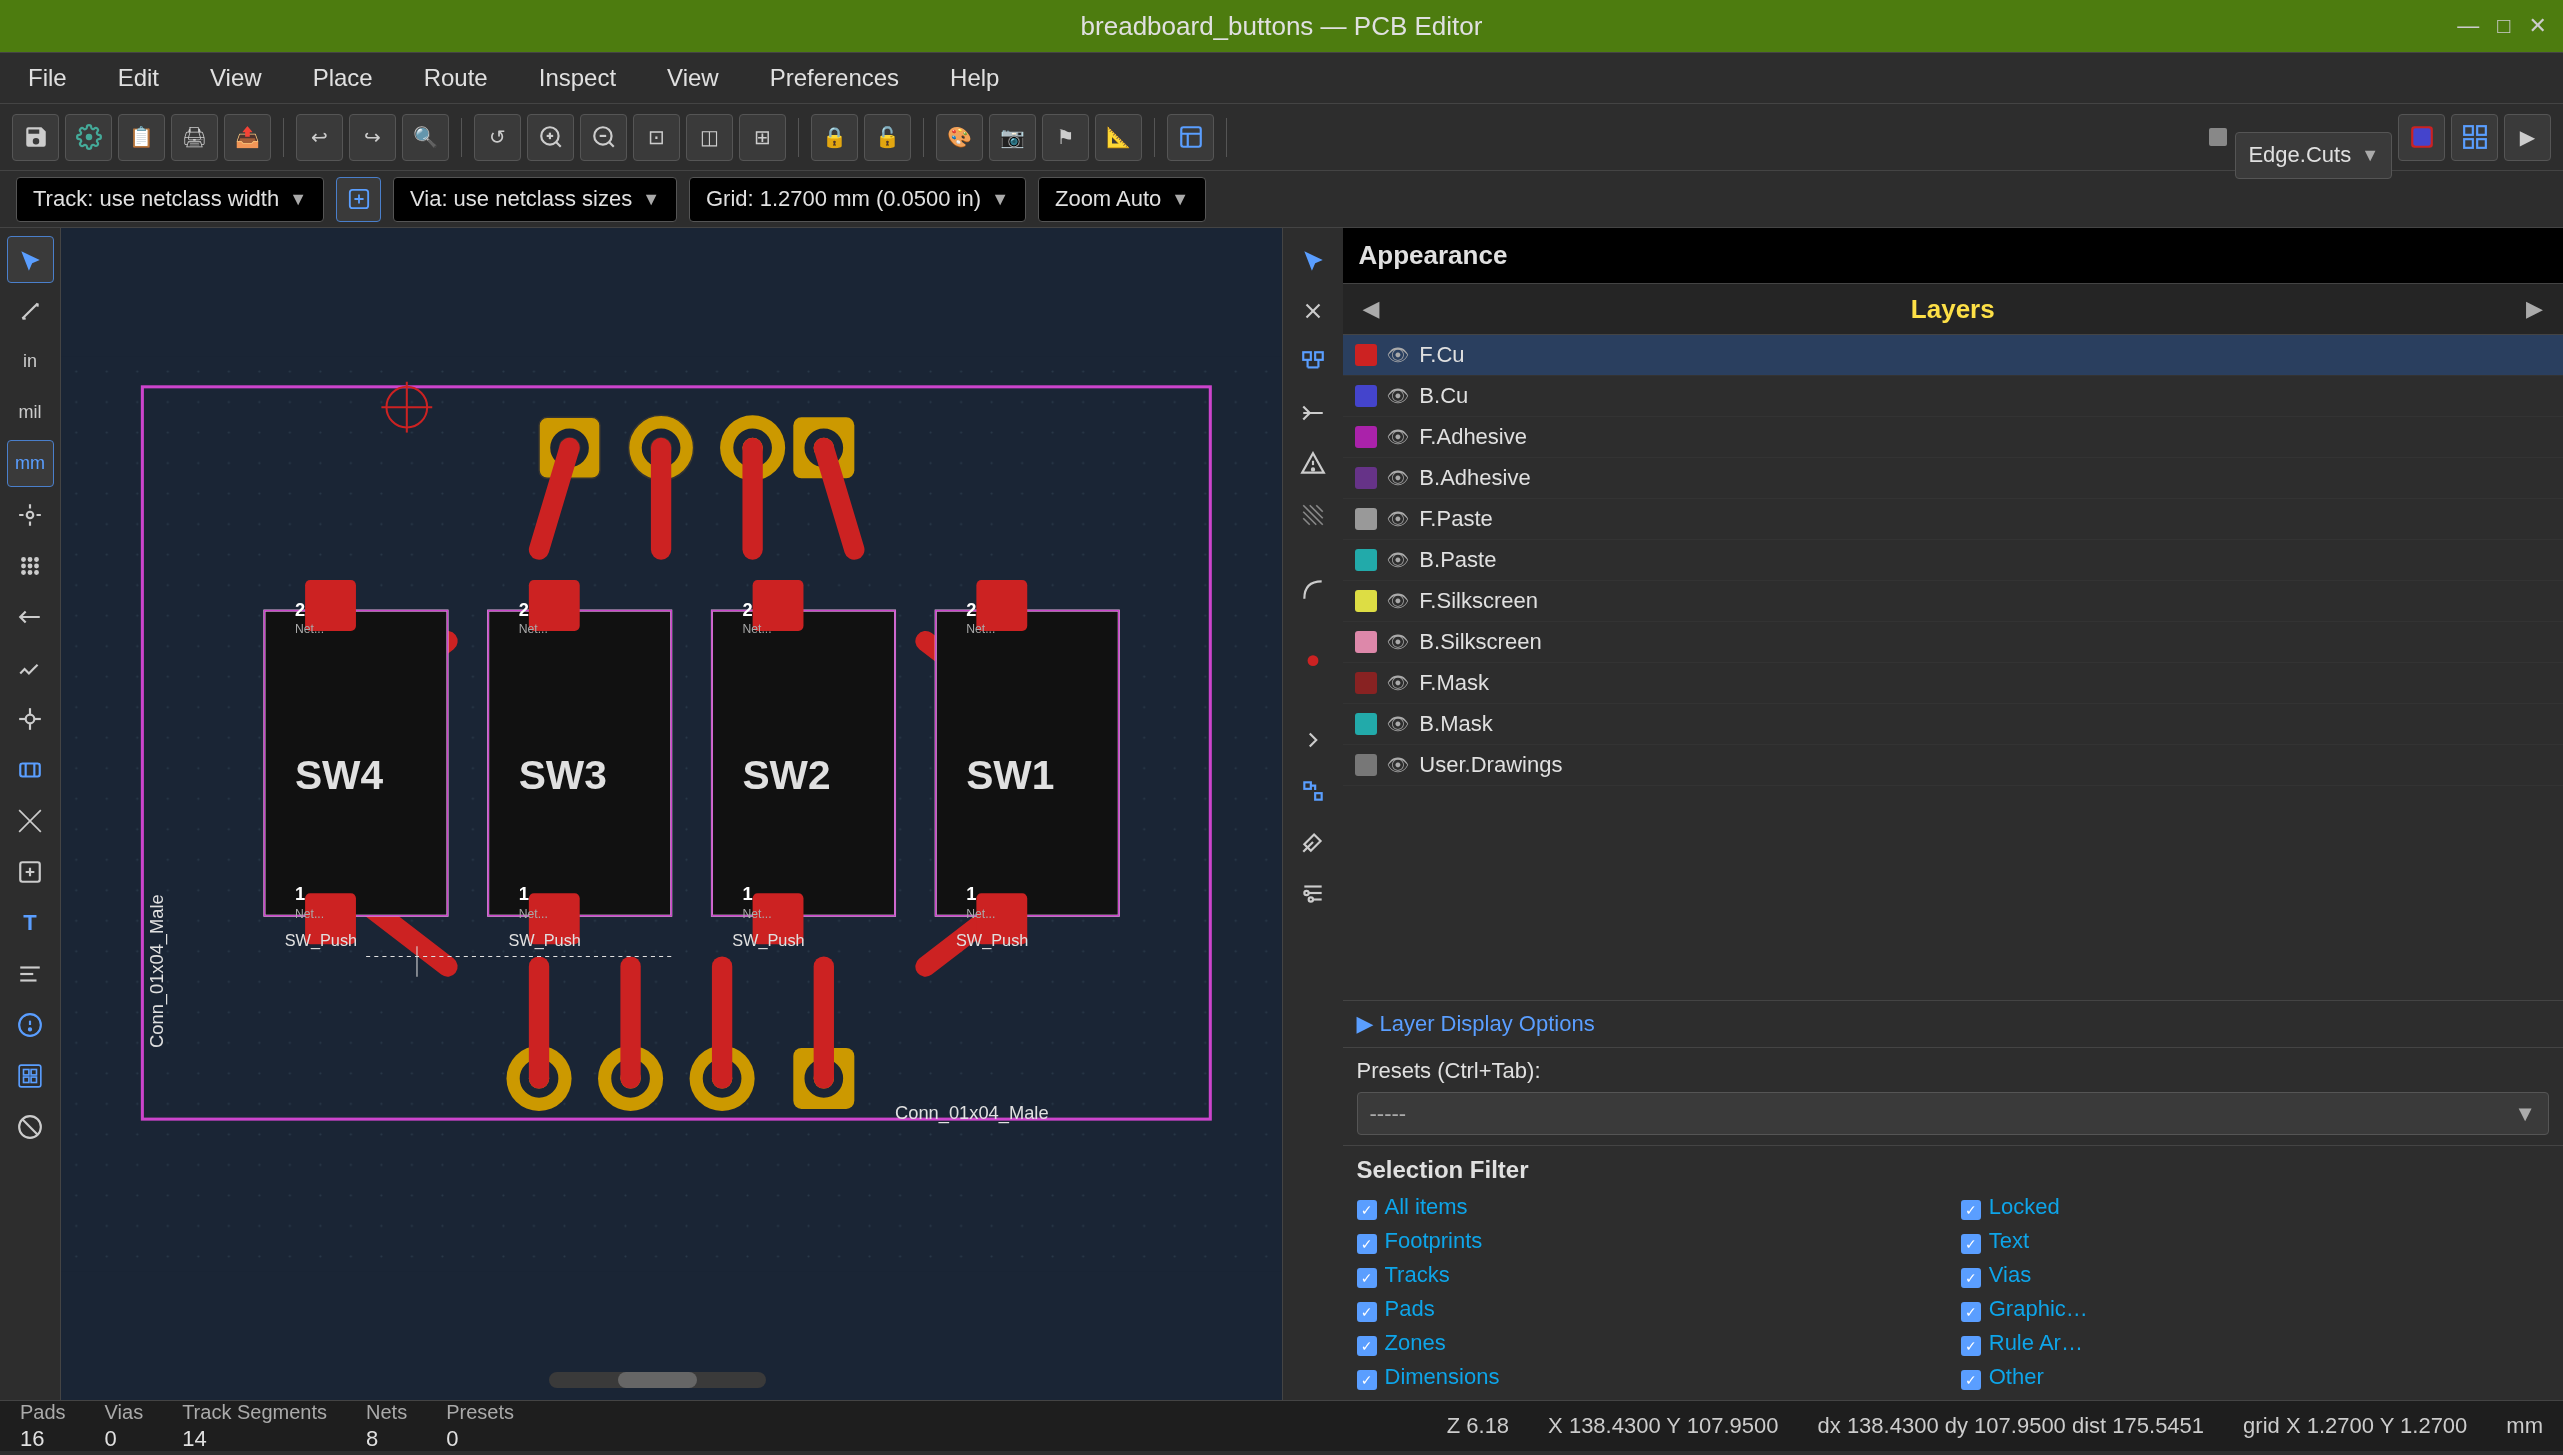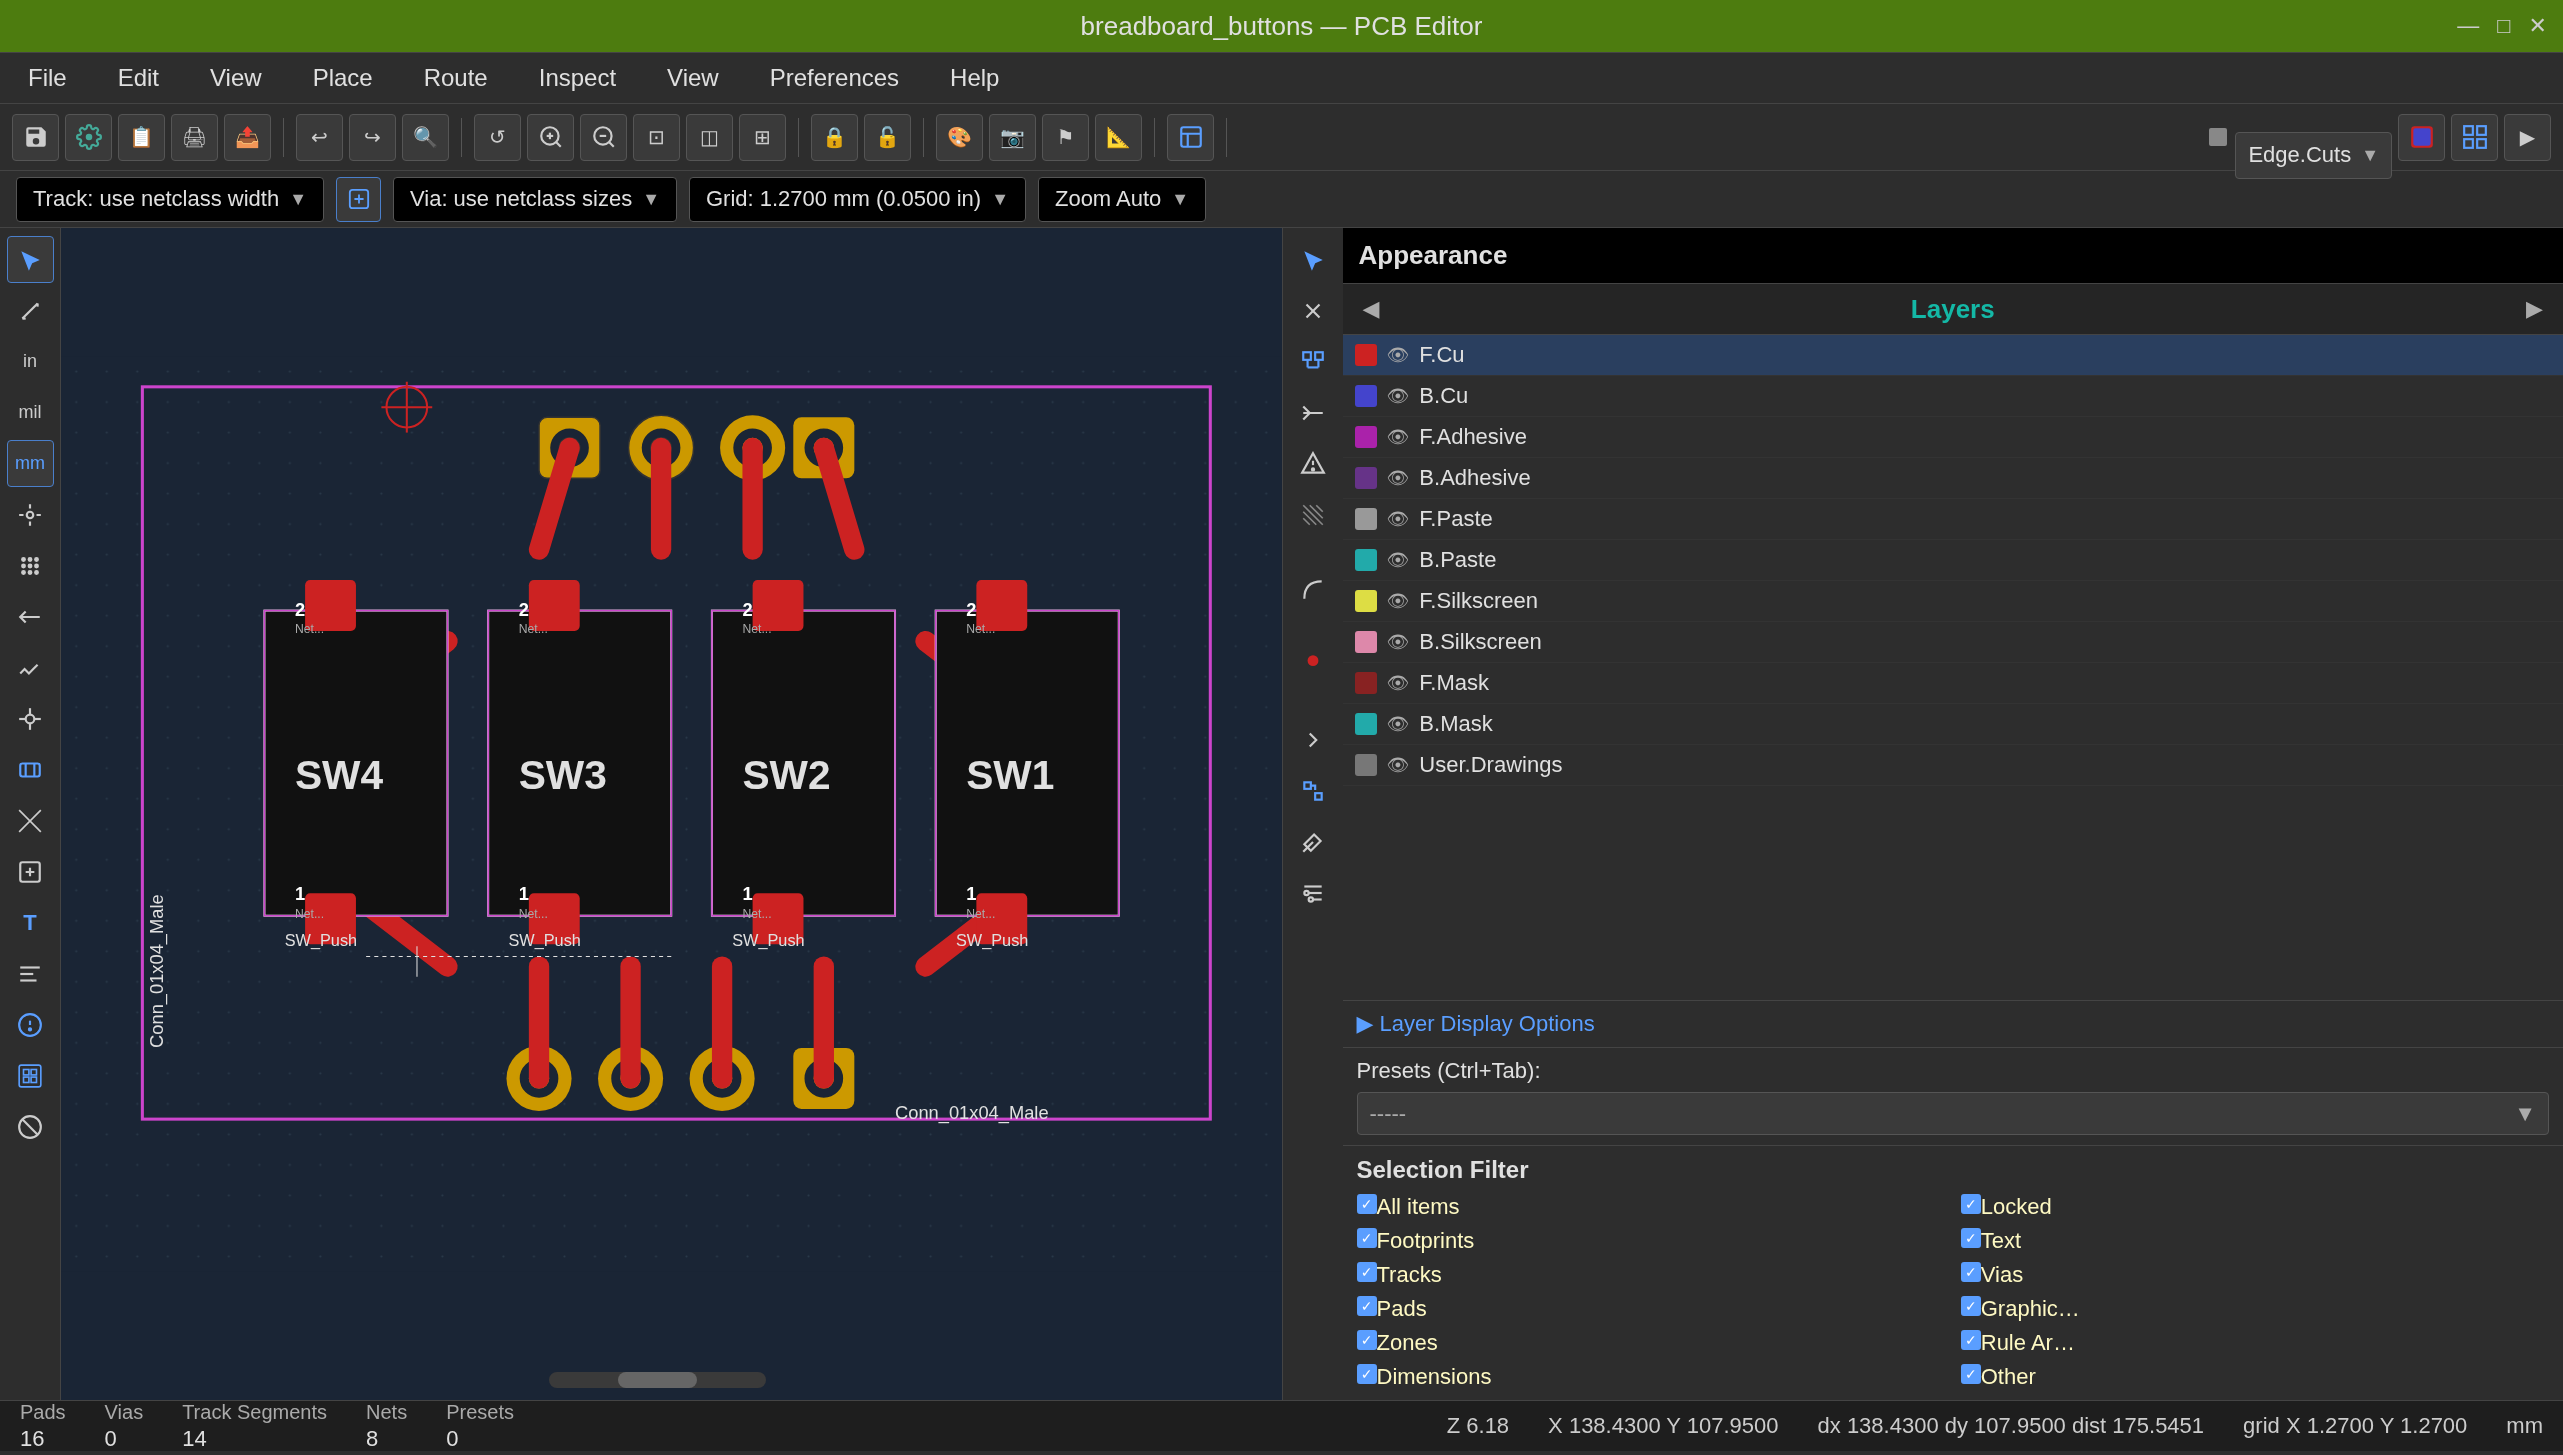--- a/index.html
+++ b/index.html
@@ -235,21 +235,21 @@
       cursor: pointer;
       color: #aaa;
       font-size: 22px;
       padding: 4px 8px;
     }
     .panel-nav .nav-title {
       flex: 1;
       text-align: center;
       font-size: 26px;
       font-weight: bold;
-      color: #14b8a6;
+      color: #fde047;
     }
 
     
     .layer-list {
       flex: 1;
       overflow-y: auto;
     }
     .layer-item {
       display: flex;
       align-items: center;
@@ -326,23 +326,24 @@
       font-weight: bold;
       margin-bottom: 10px;
     }
     .sf-grid {
       display: grid;
       grid-template-columns: 1fr 1fr;
       gap: 8px 16px;
     }
     .sf-item {
       display: flex;
-      align-items: flex-start;
-      font-size: 22px;
-      color: #fef9c3;
+      align-items: flex-end;
+      gap: 8px;
+      font-size: 22px;
+      color: #0ea5e9;
       cursor: pointer;
     }
     .sf-checkbox {
       width: 20px;
       height: 20px;
       border: 2px solid #5a9eff;
       background: #3a3a3a;
       border-radius: 3px;
       display: flex;
       align-items: center;

